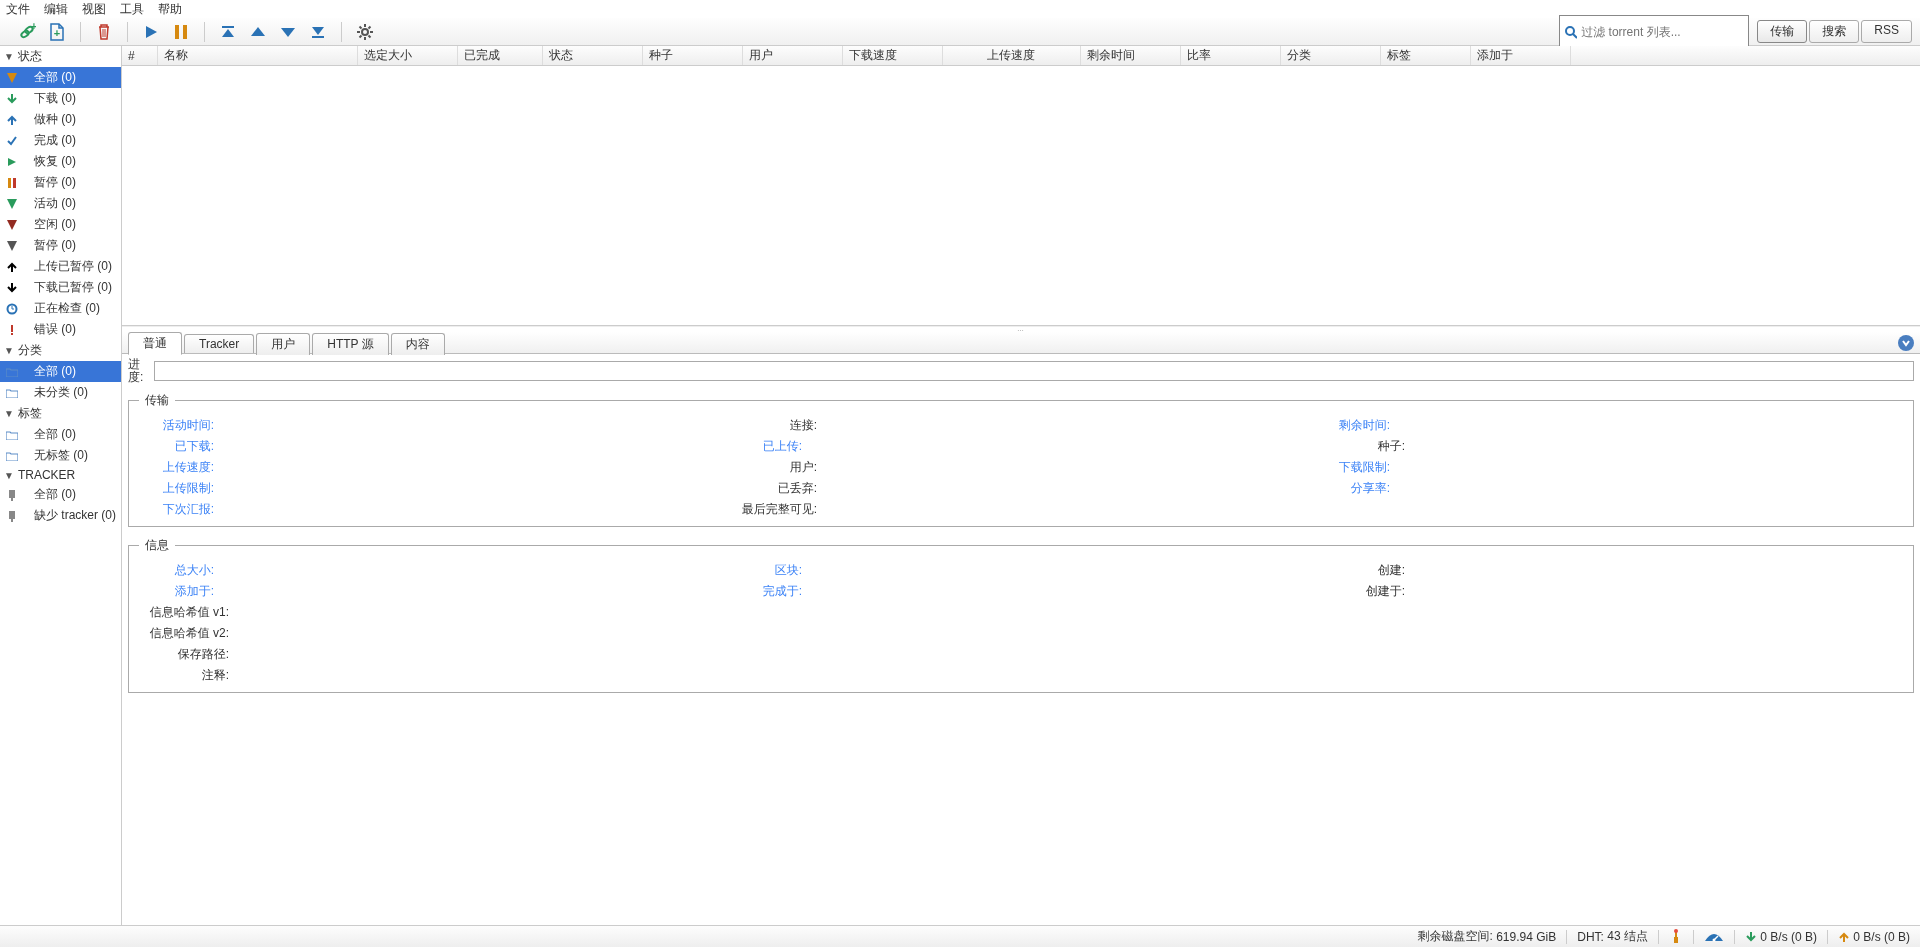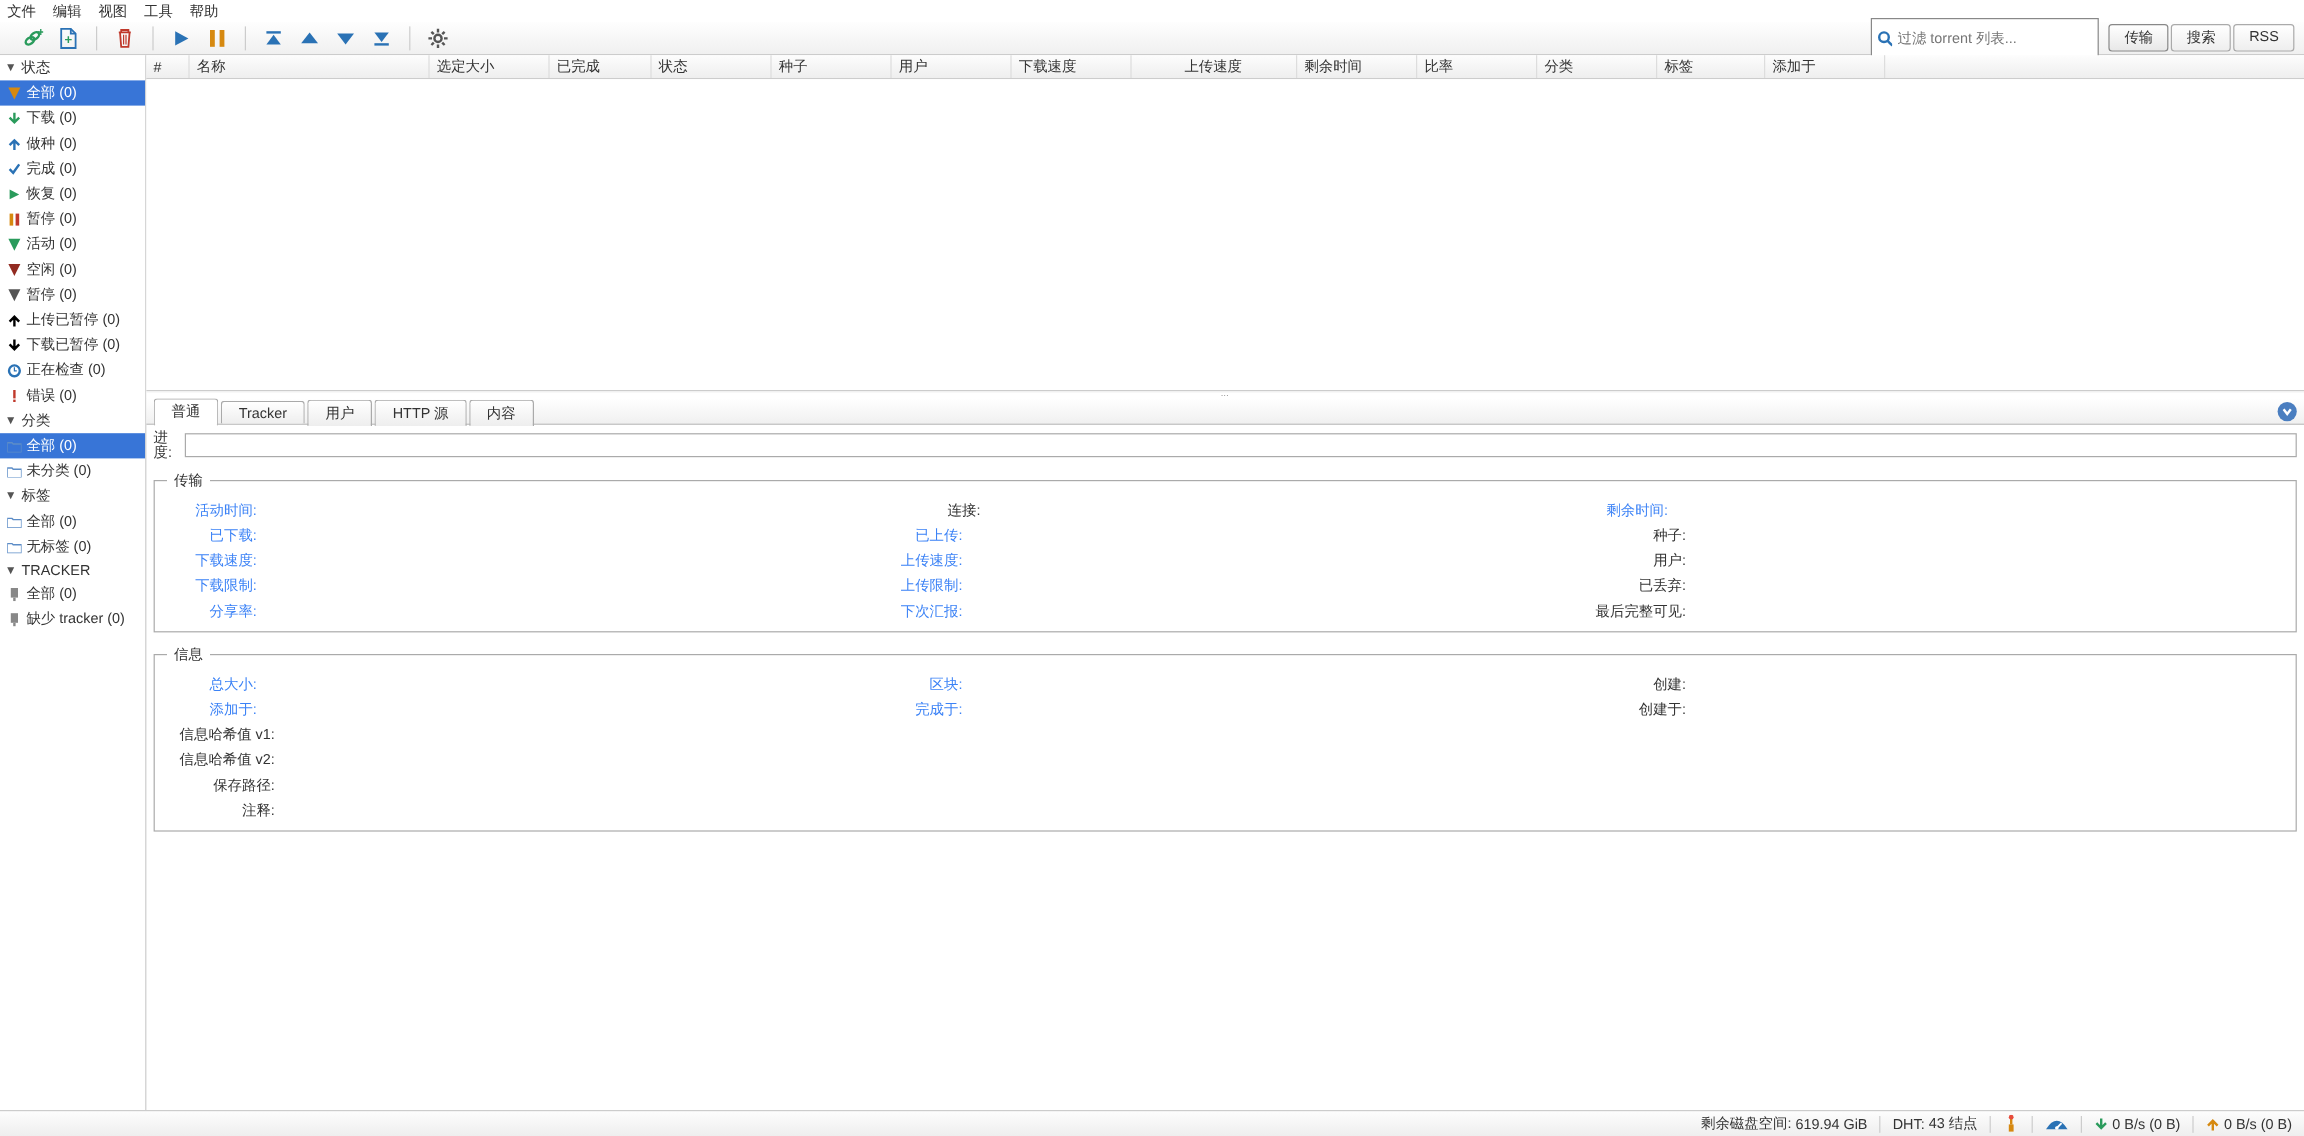--- a/index.html
+++ b/index.html
@@ -22,21 +22,21 @@
 .right-tab.active { background: linear-gradient(#fff,#e8e8e8); border-color: #888; }
 
 
 .main { display: flex; height: calc(947px - 18px - 28px - 22px); }
 
 
 .sidebar { width: 122px; border-right: 1px solid #ccc; background: #fff; overflow-y: auto; }
 .sb-section { display: flex; align-items: center; padding: 2px 4px; cursor: pointer; gap: 4px; }
 .sb-section .tri { font-size: 10px; color: #555; }
 .sb-title { font-weight: normal; }
-.sb-item { display: flex; align-items: center; padding: 2px 2px 2px 6px; gap: 4px; cursor: pointer; }
+.sb-item { display: flex; align-items: center; padding: 2px 2px 2px 6px; gap: 16px; cursor: pointer; }
 .sb-item.selected { background: #3875d7; color: #fff; }
 .sb-ico { width: 12px; height: 12px; display: inline-flex; align-items: center; justify-content: center; }
 
 
 .content { flex: 1; display: flex; flex-direction: column; }
 .table-header { height: 20px; background: linear-gradient(#fdfdfd,#eee); border-bottom: 1px solid #ccc; display: flex; }
 .th-cell { border-right: 1px solid #ddd; padding: 2px 6px; font-size: 12px; display: flex; align-items: center; }
 .table-body { flex: 1; background: #fff; border-bottom: 1px solid #ccc; min-height: 50px; }
 
 
@@ -425,24 +425,20 @@
             <div class="info-cell">
               <div class="info-label">已下载:</div>
               <div class="info-value"></div>
             </div>
             <div class="info-cell">
               <div class="info-label">已上传:</div>
               <div class="info-value"></div>
             </div>
             <div class="info-cell">
               <div class="info-label-wide">种子:</div>
-              <div class="info-value"></div>
-            </div>
-            <div class="info-cell">
-              <div class="info-label">下载速度:</div>
               <div class="info-value"></div>
             </div>
             <div class="info-cell">
               <div class="info-label">上传速度:</div>
               <div class="info-value"></div>
             </div>
             <div class="info-cell">
               <div class="info-label-wide">用户:</div>
               <div class="info-value"></div>
             </div>

